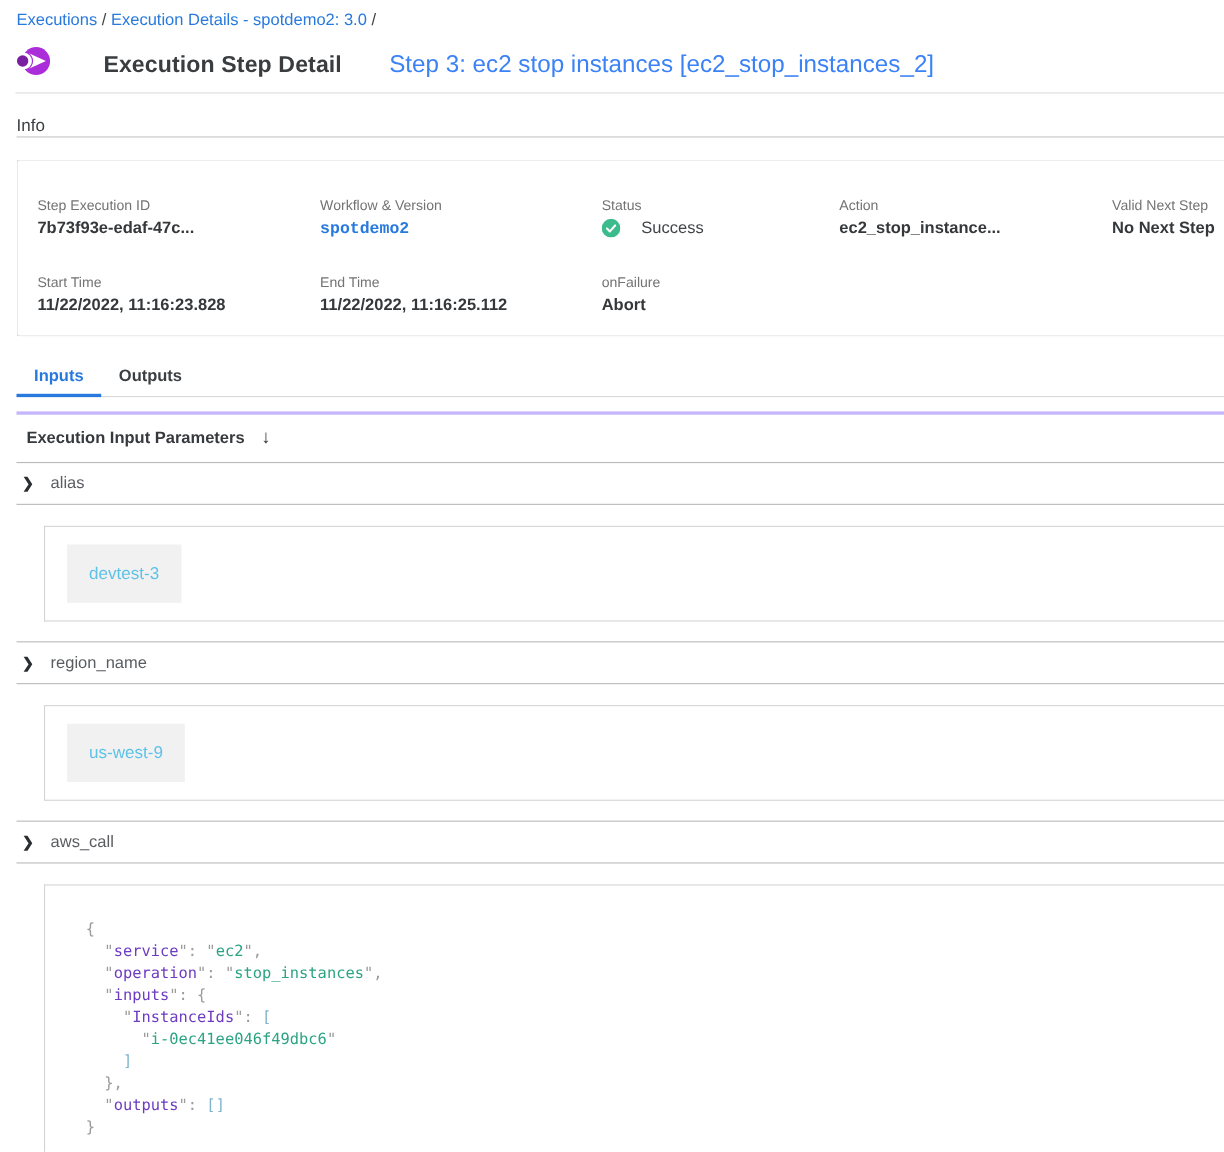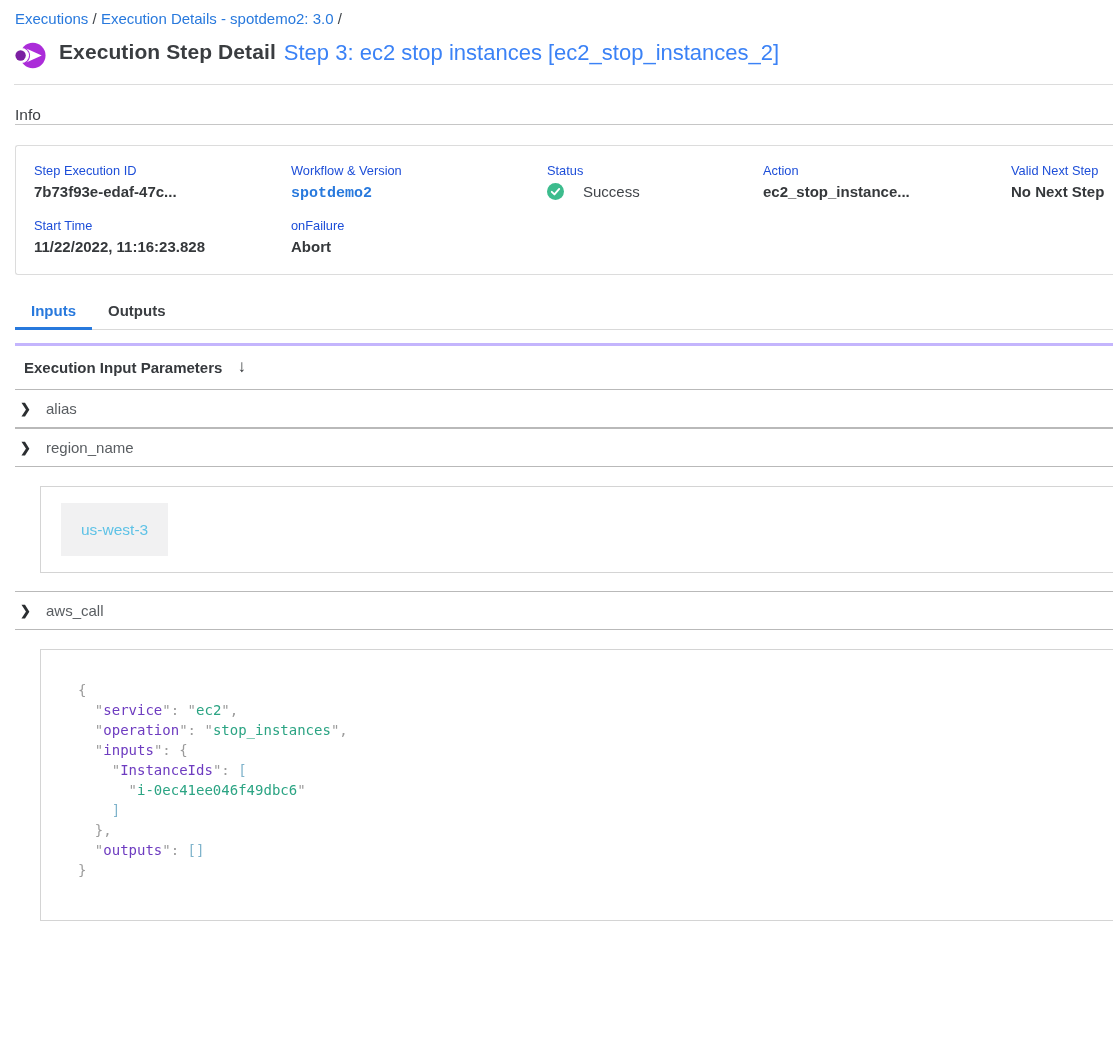--- a/index.html
+++ b/index.html
@@ -10,42 +10,42 @@
     font-family:"Liberation Sans", sans-serif;
     color:#3b3f44;
   }
 
   
   .breadcrumb { padding:10px 0 0 15px; font-size:15px; color:#3f4348; }
   .breadcrumb a { color:#2879dd; text-decoration:none; cursor:pointer; }
   .breadcrumb .sep { color:#3f4348; }
 
   
-  .title-row { display:flex; align-items:flex-start; margin:13px 0 0 14px; }
+  .title-row { display:flex; align-items:flex-end; margin:13px 0 0 14px;gap:35px; }
   .logo { width:32px; height:31px; flex:0 0 auto; margin-right:13px; }
   .title-main { font-size:21px; font-weight:700; color:#3a3d40; letter-spacing:.1px; }
   .title-sub  { font-size:22px; font-weight:400; color:#3b82f6; margin-left:8px; }
   .title-hr { border:0; border-top:1px solid #dcdcdc; margin:13px 0 0 14px; }
 
   
   .info-heading { margin:0 0 0 15px; padding:21px 0 0 0; font-size:15.5px; color:#3b3e42; border-bottom:1px solid #c6c6c6; }
 
   
   .info-card {
     margin:20px 0 0 15px; width:calc(100% - 15px);
     border:1px solid #dcdcdc; border-right:none; border-radius:3px 0 0 3px;
     background:#fff;
   }
   .info-grid {
     display:grid;
     grid-template-columns:257px 256px 216px 248px 1fr;
     row-gap:16px;
     padding:17px 0 19px 18px;
   }
-  .field-label { font-size:12.8px; color:#1d4ed8; margin-bottom:5px; }
+  .field-label { font-size:12.8px; color:#737373; margin-bottom:5px;margin-top:16px; }
   .field-value { font-size:15px; font-weight:700; color:#35383b; }
   .field-value a { color:#2879dd; text-decoration:none; cursor:pointer;font-family:Liberation Mono, monospace; }
   .status-value { display:flex; align-items:center; font-weight:400; color:#41454a;gap:12px; }
   .status-value svg { margin-right:7px; }
 
   
   .tab-bar { margin:20px 0 0 15px; display:flex; border-bottom:1px solid #d9d9d9; }
   .tab { padding:7px 16px 8px; font-size:15px; font-weight:700; color:#3b3e42; cursor:pointer;
          border-bottom:3px solid transparent; margin-bottom:-1px; }
   .tab.active { color:#2879dd; border-bottom-color:#2879dd; }
@@ -137,20 +137,24 @@
       </div>
       <div class="field">
         <div class="field-label">Valid Next Step</div>
         <div class="field-value">No Next Step</div>
       </div>
       <div class="field">
         <div class="field-label">Start Time</div>
         <div class="field-value">11/22/2022, 11:16:23.828</div>
       </div>
       <div class="field">
+        <div class="field-label">End Time</div>
+        <div class="field-value">11/22/2022, 11:16:25.112</div>
+      </div>
+      <div class="field">
         <div class="field-label">onFailure</div>
         <div class="field-value">Abort</div>
       </div>
     </div>
 </div>
 
 <div class="tab-bar" id="tab-bar">
     <div class="tab active">Inputs</div>
     <div class="tab">Outputs</div>
   </div>
@@ -159,28 +163,31 @@
   <div class="params-header">
     <span>Execution Input Parameters</span>
     <span class="sort-icon">↓</span>
   </div>
   <div id="params-sections">
       <div class="param-section">
         <div class="param-row">
           <span class="chevron">❯</span>
           <span class="param-name">alias</span>
         </div>
+        <div class="param-content">
+          <div class="value-box"><span class="chip">devtest-3</span></div>
+        </div>
       </div>
       <div class="param-section">
         <div class="param-row">
           <span class="chevron">❯</span>
           <span class="param-name">region_name</span>
         </div>
         <div class="param-content">
-          <div class="value-box"><span class="chip">us-west-3</span></div>
+          <div class="value-box"><span class="chip">us-west-9</span></div>
         </div>
       </div>
       <div class="param-section">
         <div class="param-row">
           <span class="chevron">❯</span>
           <span class="param-name">aws_call</span>
         </div>
         <div class="param-content">
           <div class="value-box code-box">
             <div class="code-line"><span class="tok-p">{</span></div>

